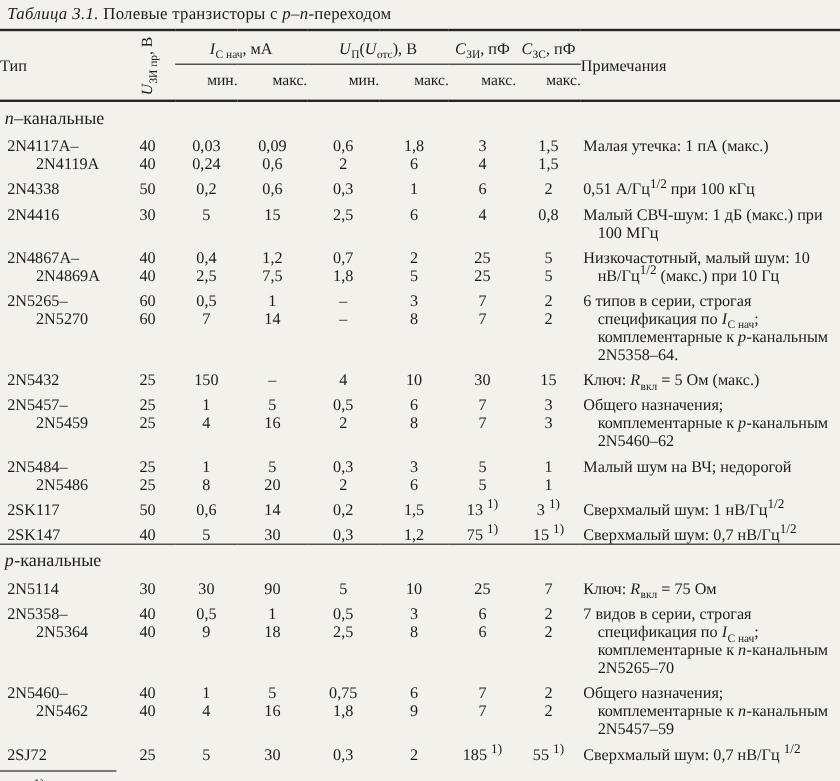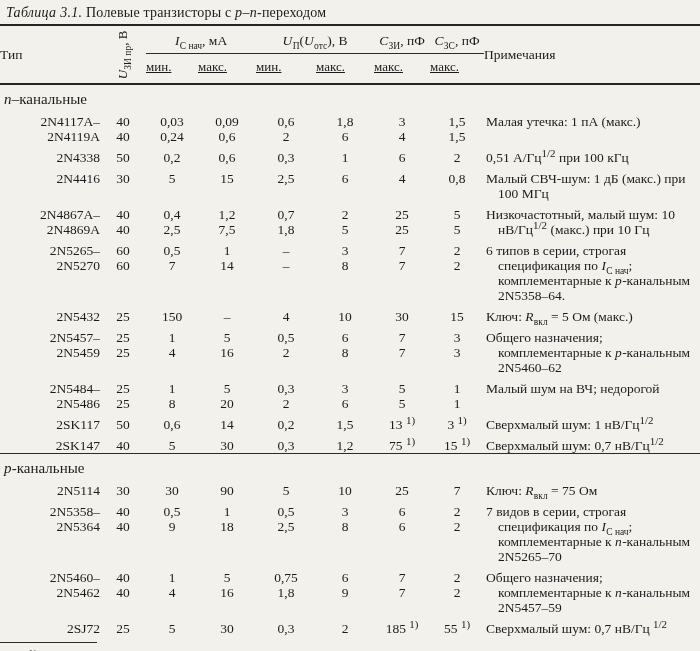--- a/index.html
+++ b/index.html
@@ -19,40 +19,39 @@
   table{
     width:700px;border-collapse:collapse;table-layout:fixed;
     border-top:2px solid #262626;
   }
   th,td{font-weight:normal;}
   thead th{
     font-size:13.5px;vertical-align:middle;padding:0;
   }
   thead .grp{padding:7px 0 4px 0;border-bottom:1px solid #2b2b2b;text-align:center;}
   thead .subrow th{
-    padding:5px 0 8px 0;text-align:left;font-size:13px;
+    padding:5px 0 8px 0;text-align:right;font-size:13px;
     border-bottom:2px solid #262626;
-    text-decoration:underline;
   }
   thead .span2{border-bottom:2px solid #262626;text-align:left;}
   th.u-cell{position:relative;}
   .vert{
     position:absolute;left:50%;top:50%;
     transform:translate(-50%,-50%) rotate(-90deg);
     white-space:nowrap;font-size:13px;
   }
   tbody td{
     font-size:13.5px;line-height:15px;vertical-align:top;
     padding:6px 0 0 0;text-align:center;
   }
   tr.section-row td{
     text-align:left;padding:7px 0 1px 4px;font-size:15px;
   }
   tr.section-row.sep td{border-top:1px solid #2b2b2b;margin-top:28px;}
-  td.c-type{text-align:right;padding-left:6px;}
+  td.c-type{text-align:left;padding-left:6px;}
   td.c-type .l2{padding-left:24px;}
   td.c-note{text-align:left;padding-left:2px;padding-right:4px;}
   .note-text{padding-left:12px;text-indent:-12px;}
   sub{font-size:9.5px;line-height:0;letter-spacing:0;}
   sup{font-size:11px;line-height:0;}
   i{letter-spacing:.3px;}
   .end-rule{width:97px;border-top:1.5px solid #2b2b2b;margin:6px 0 0 0;}
   .footnote{font-size:13px;padding:7px 0 6px 28px;}
 </style>
 </head>

